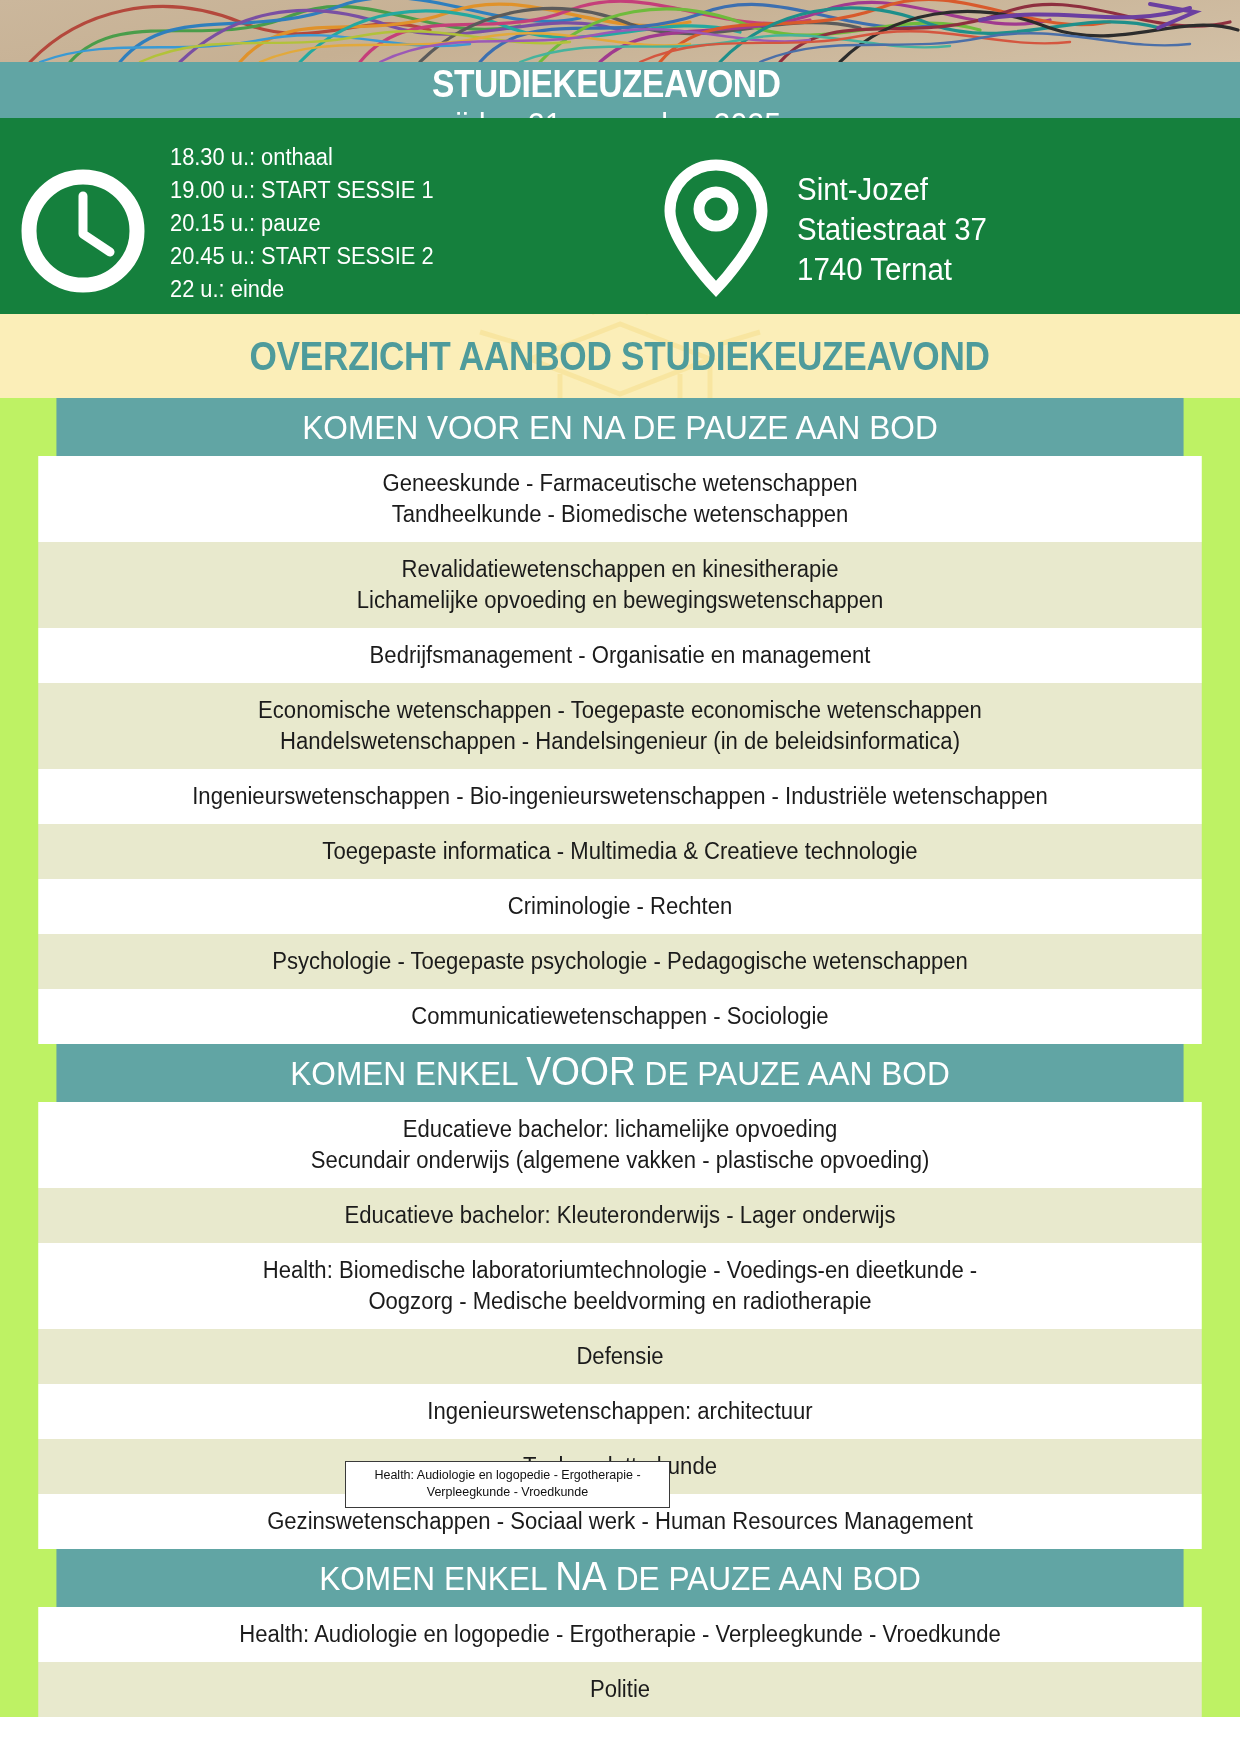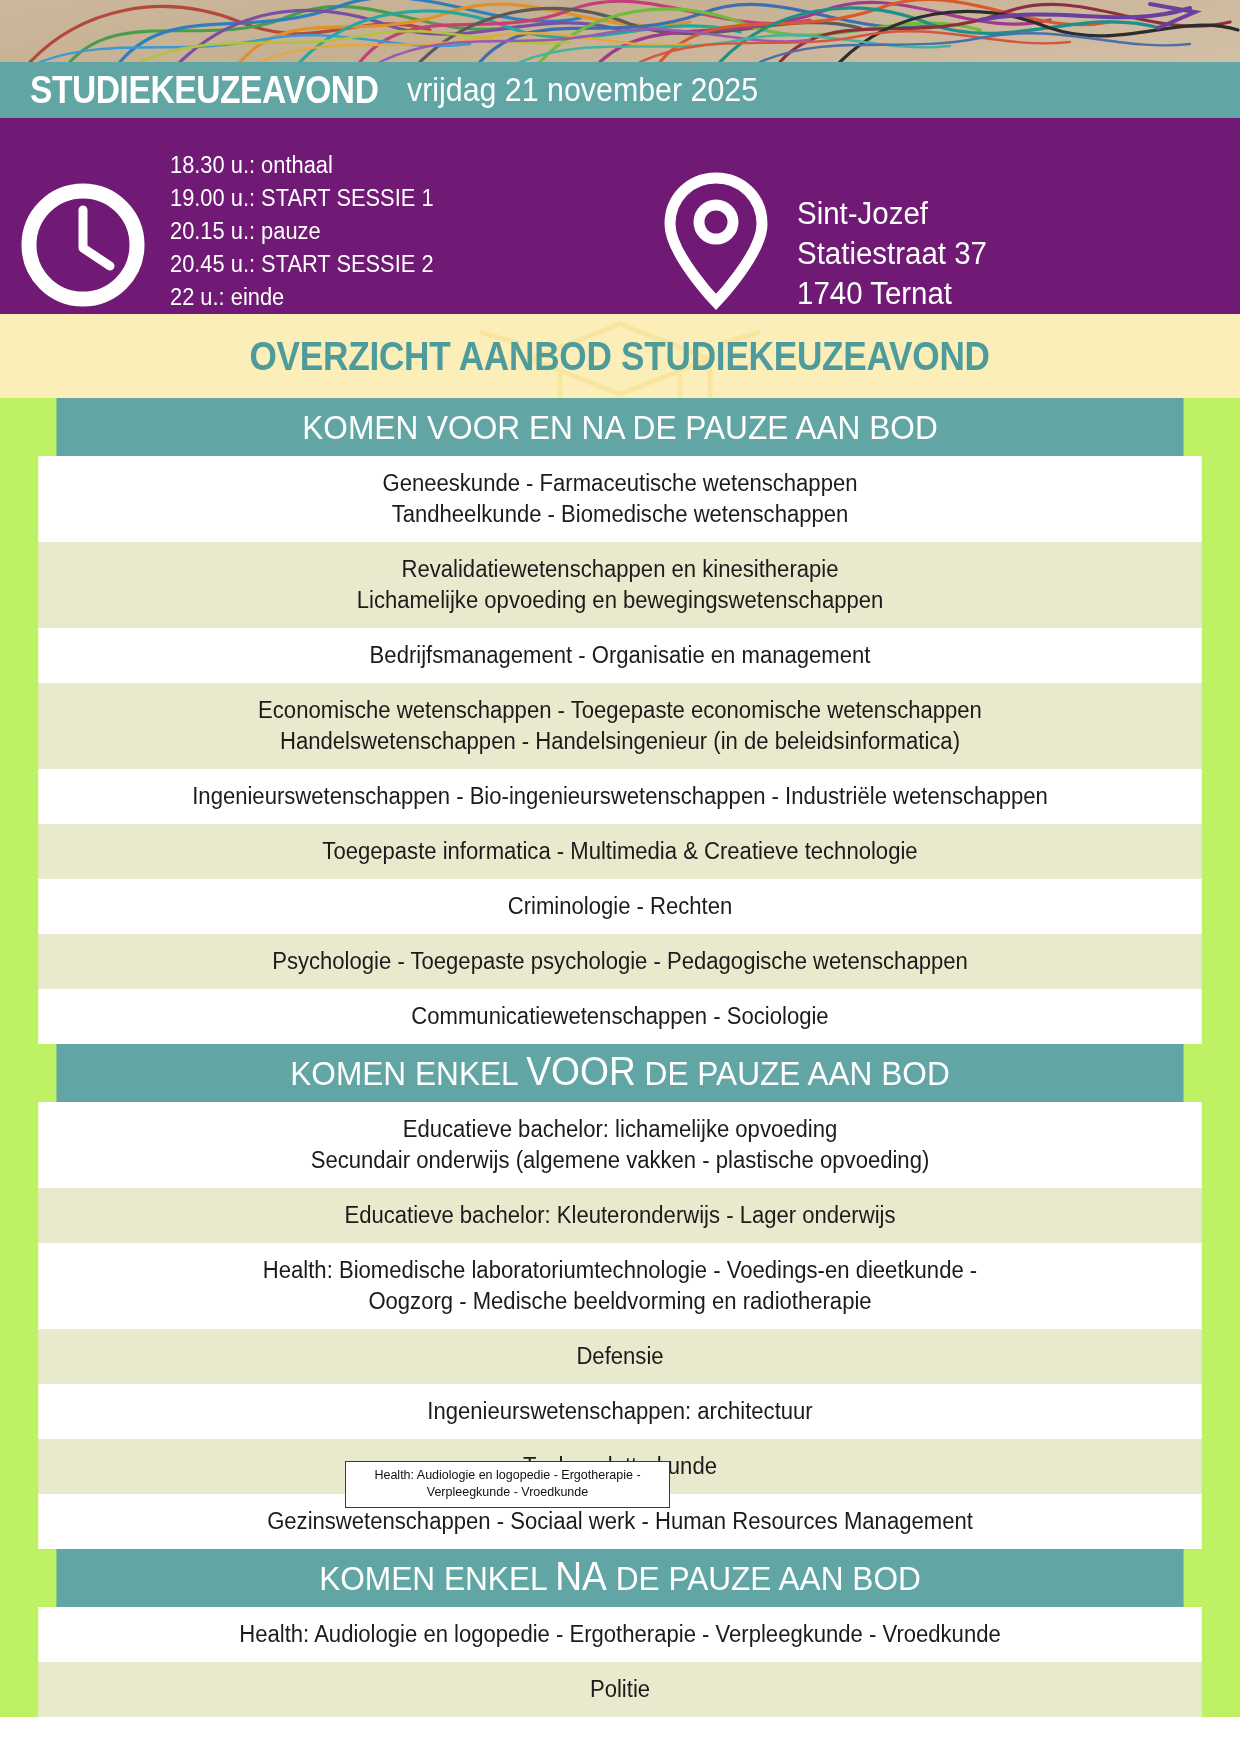--- a/index.html
+++ b/index.html
@@ -27,20 +27,21 @@
 
   
   .title-bar {
     width: 1240px;
     height: 56px;
     background: #61a5a4;
     display: flex;
     align-items: center;
     box-sizing: border-box;
     padding-left: 30px;
+    flex-direction: column;
   }
   .title-main {
     color: #ffffff;
     font-size: 39px;
     font-weight: bold;
     letter-spacing: -0.5px;
     transform: scaleX(0.86);
     transform-origin: left center;
     white-space: nowrap;
   }
@@ -51,23 +52,23 @@
     margin-left: -28px;
     transform: scaleX(0.92);
     transform-origin: left center;
     white-space: nowrap;
   }
 
   
   .info-band {
     width: 1240px;
     height: 196px;
-    background: #701a75;
+    background: #15803d;
     display: flex;
-    align-items: flex-end;
+    align-items: center;
     position: relative;
     box-sizing: border-box;
   }
   .clock-wrap {
     margin-left: 18px;
     margin-top: 34px;
     flex: 0 0 auto;
   }
   .schedule {
     margin-left: 22px;

